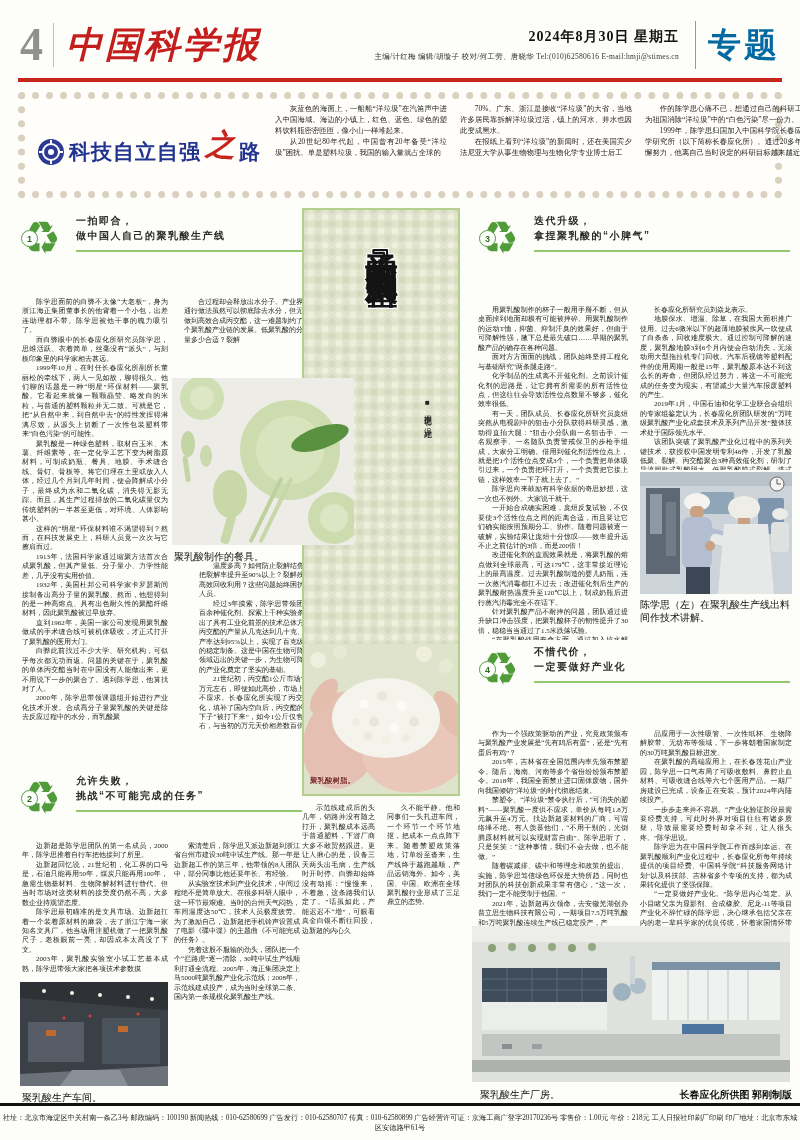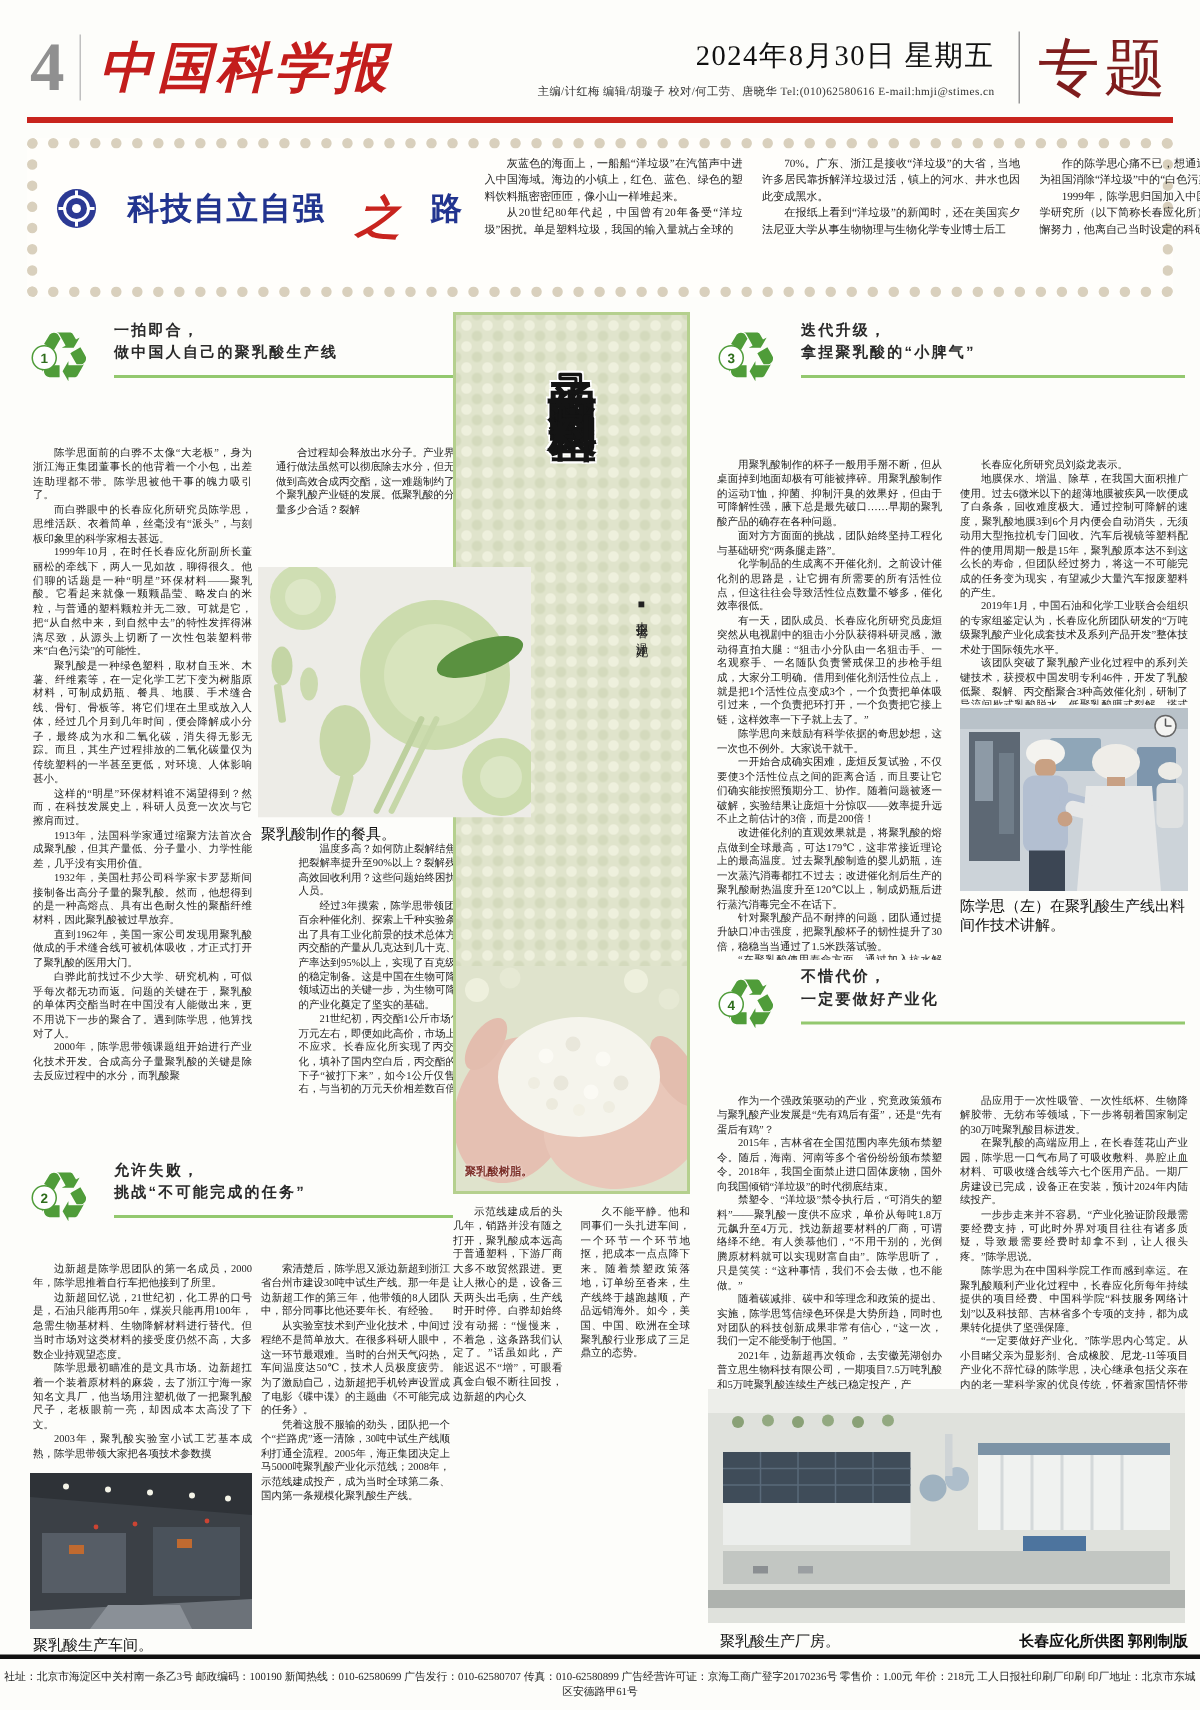--- a/index.html
+++ b/index.html
@@ -7,30 +7,30 @@
         font-family:"Liberation Serif","DejaVu Serif",serif;color:#222;}
   .abs{position:absolute;}
 
   
   .hdr{top:16px;left:18px;right:18px;height:58px;display:flex;align-items:center;}
   .pagenum{font-size:46px;color:#909090;font-weight:bold;line-height:1;padding:0 10px 0 2px;}
   .hdr-div{width:1px;height:44px;background:#c0c0c0;}
   .masthead{font-size:36px;font-weight:900;font-style:italic;color:#c31d1c;letter-spacing:3px;
             padding-left:12px;font-family:"Liberation Serif",serif;}
   .hdr-right{margin-left:auto;text-align:right;padding-right:12px;}
-  .hdr-date{font-size:19px;font-weight:normal;color:#111;letter-spacing:1px;}
+  .hdr-date{font-size:14px;font-weight:bold;color:#111;letter-spacing:1px;}
   .hdr-staff{font-size:7.5px;color:#333;margin-top:6px;letter-spacing:.3px;}
   .hdr-div2{width:1px;height:48px;background:#999;margin:0 12px 0 4px;}
-  .sec-label{font-size:41px;color:#7f1d1d;font-weight:400;letter-spacing:3px;padding-right:2px;}
+  .sec-label{font-size:33px;color:#0369a1;font-weight:700;letter-spacing:3px;padding-right:2px;}
   .red-rule{top:78px;left:18px;right:18px;height:4px;background:#c8241e;}
 
   
   .band{top:92px;left:18px;width:764px;height:106px;border:7px dotted #d9d0bd;border-radius:4px;
         box-sizing:border-box;display:flex;align-items:center;padding:6px 12px;gap:14px;background:#fffefb;}
-  .badge{flex:0 0 206px;display:flex;align-items:flex-start;gap:20px;justify-content:center;}
+  .badge{flex:0 0 206px;display:flex;align-items:flex-end;gap:4px;justify-content:center;}
   .badge-txt{font-size:21px;font-weight:900;color:#22348f;letter-spacing:1px;white-space:nowrap;
              font-family:"Liberation Sans",sans-serif;}
   .badge-zhi{font-size:30px;color:#c8241e;font-weight:900;font-style:italic;font-family:"Liberation Serif",serif;}
   .intro-cols{flex:1;display:flex;gap:13px;}
   .intro-col{width:172px;height:84px;overflow:hidden;font-size:7.4px;line-height:1.5;text-align:justify;color:#1d1d1d;}
   .intro-col p{margin:0;text-indent:2em;}
 
   
   .sec-head{display:flex;align-items:flex-start;gap:8px;}
   .recycle{position:relative;width:48px;height:48px;flex:0 0 48px;}

